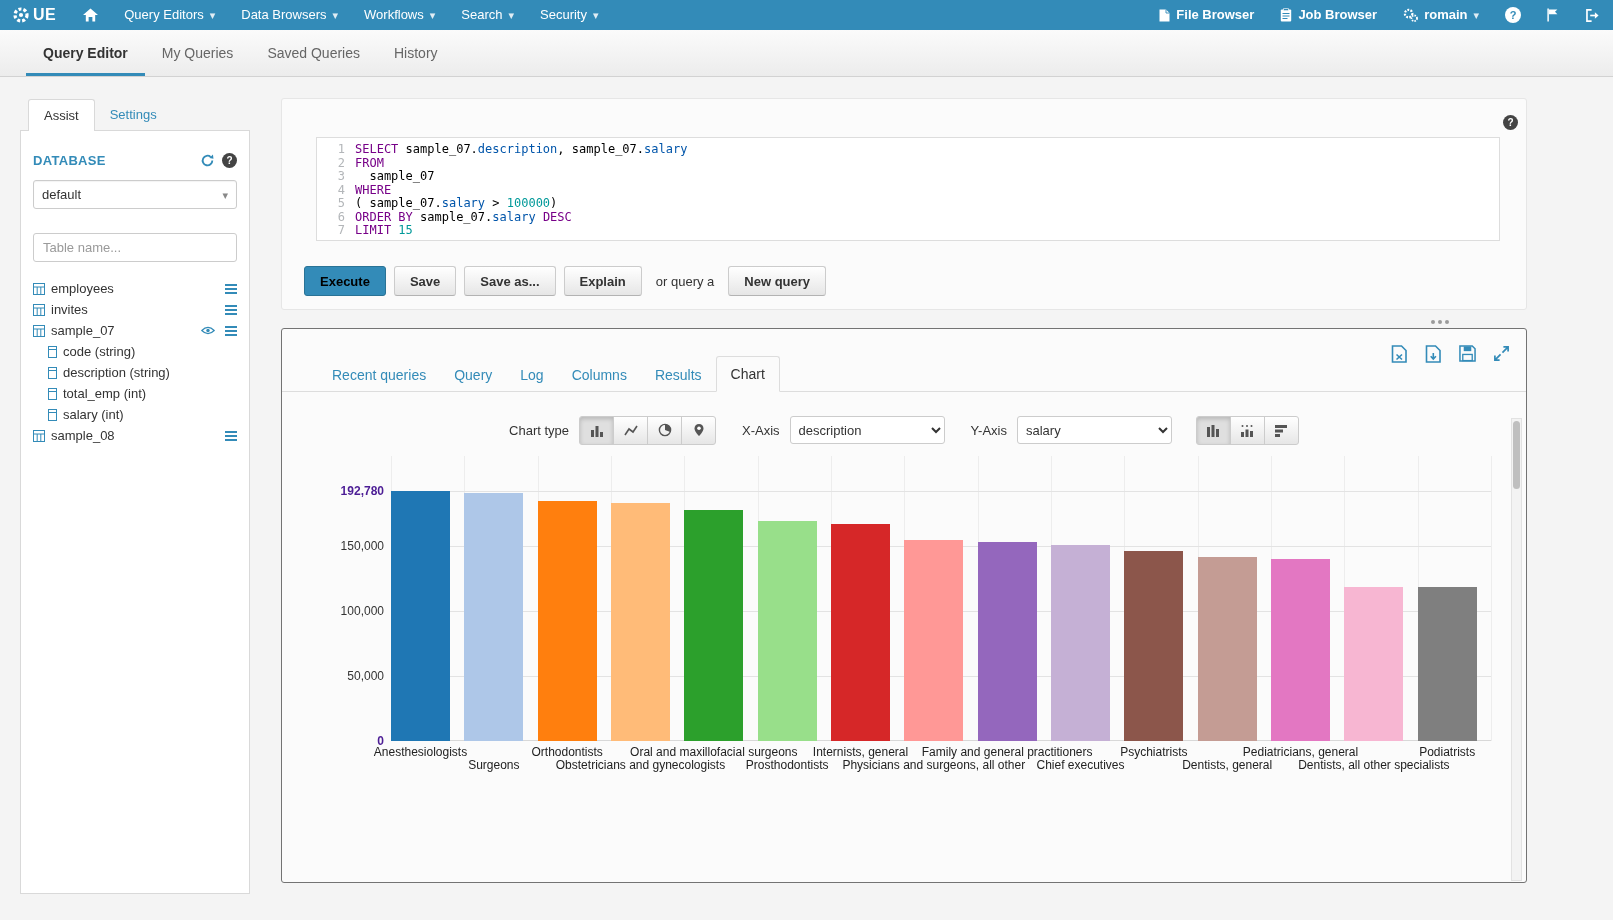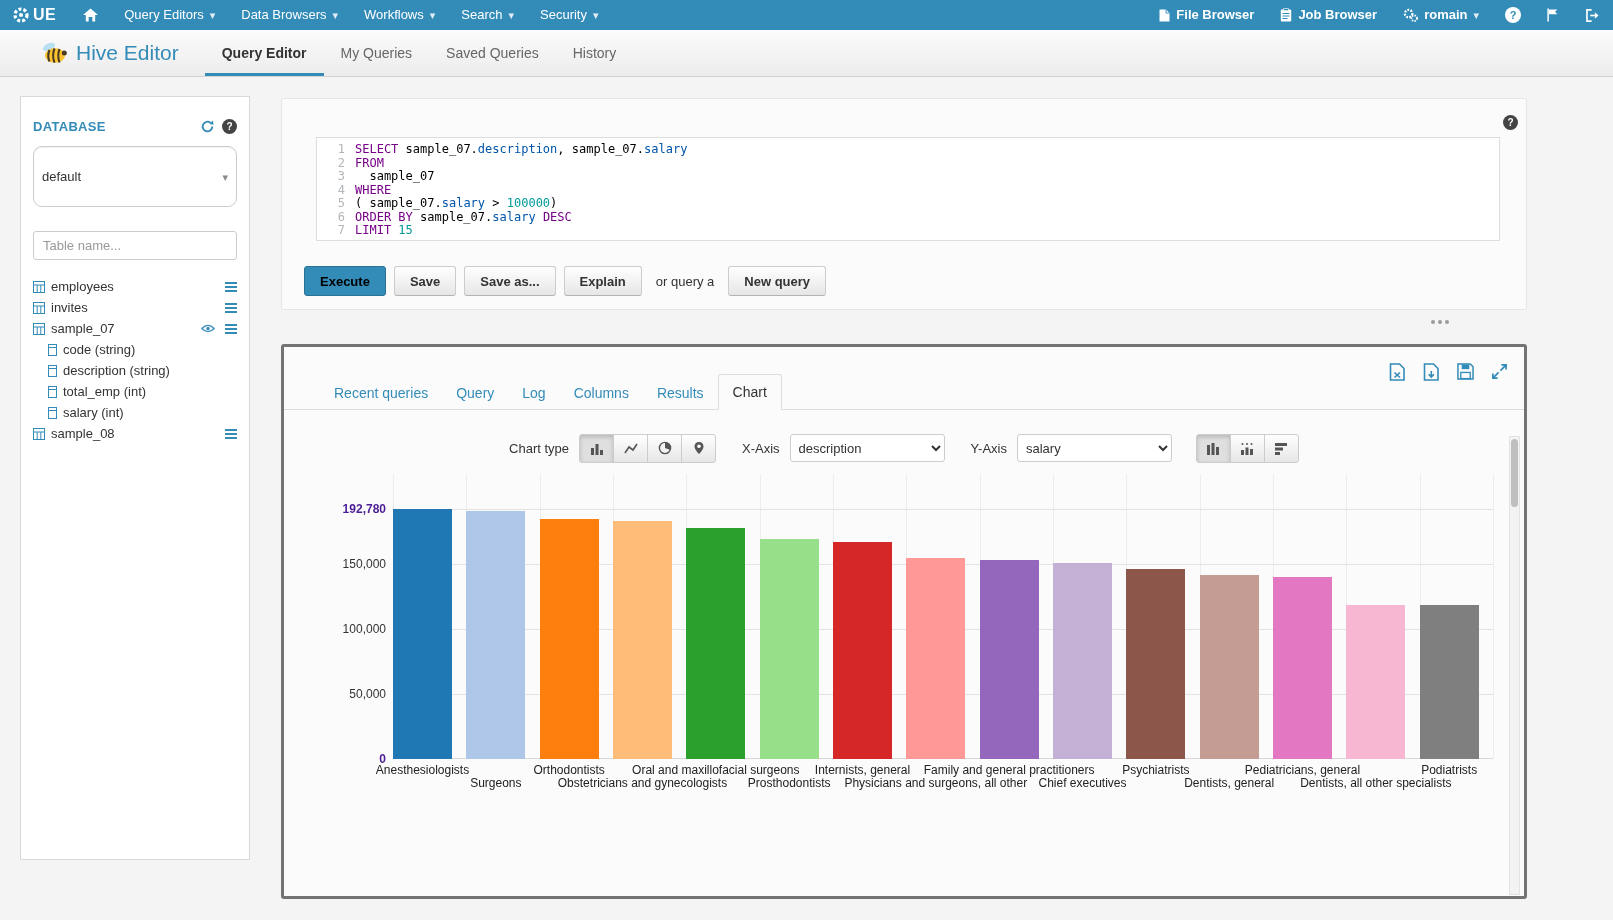--- a/index.html
+++ b/index.html
@@ -27,21 +27,21 @@
   .sidebar{position:absolute;left:20px;top:96px;width:230px;height:798px;font-size:13px;}
   .sidebar-tabs{display:flex;align-items:flex-end;height:34px;padding-left:8px;}
   .assist-tab{background:#fff;border:1px solid #d9d9d9;border-bottom:none;border-radius:3px 3px 0 0;padding:8px 15px;color:#333;position:relative;z-index:2;margin-bottom:-1px;}
   .settings-tab{padding:8px 15px;color:#338bb8;}
   .sidebar-panel{background:#fff;border:1px solid #d9d9d9;height:764px;box-sizing:border-box;padding:14px 12px;}
   .db-header{display:flex;align-items:center;gap:8px;margin-top:8px;}
   .db-label{color:#338bb8;font-weight:bold;font-size:13px;letter-spacing:.3px;}
   .spacer{flex:1;}
   .qmark{width:15px;height:15px;border-radius:50%;background:#444;color:#fff;font-size:10px;font-weight:bold;display:inline-flex;align-items:center;justify-content:center;}
   .qmark::before{content:"?";}
-  .db-select{margin-top:12px;height:27px;border:1px solid #ccc;border-radius:9px;background:#fff;display:flex;align-items:center;padding:16px 8px;color:#333;box-shadow:inset 0 1px 1px rgba(0,0,0,.05);}
+  .db-select{margin-top:12px;height:27px;border:1px solid #ccc;border-radius:3px;background:#fff;display:flex;align-items:center;padding:0 8px;color:#333;box-shadow:inset 0 1px 1px rgba(0,0,0,.05);}
   .select-caret{margin-left:auto;color:#888;}
   .select-caret::before{content:"▾";font-size:11px;}
   .table-filter{margin-top:24px;width:100%;box-sizing:border-box;height:29px;border:1px solid #ccc;border-radius:3px;padding:0 9px;font-size:13px;color:#555;font-family:"Liberation Sans",sans-serif;}
   .table-filter::placeholder{color:#9a9a9a;}
   .table-list{list-style:none;margin:16px 0 0 0;padding:0;}
   .table-row,.col-row{display:flex;align-items:center;gap:6px;height:21px;color:#333;}
   .col-row{padding-left:15px;}
   .ticon{display:inline-flex;align-items:center;}
   .ricon{display:inline-flex;align-items:center;margin-left:4px;}
   .row-sp{flex:1;}
@@ -57,21 +57,21 @@
   .tok-col{color:#0055aa;}
   .tok-num{color:#009999;}
   .tok-pl{color:#000;}
   .actions{position:absolute;left:22px;top:167px;display:flex;align-items:center;gap:8px;}
   .btn{height:30px;padding:0 15px;border:1px solid #ccc;border-bottom-color:#b3b3b3;border-radius:3px;background:linear-gradient(#ffffff,#e6e6e6);font-size:13px;font-weight:bold;color:#333;font-family:"Liberation Sans",sans-serif;cursor:pointer;}
   .btn-primary{background:#338bb8;border-color:#2a7396;color:#000000;}
   .or-text{font-size:13px;color:#333;margin:0 6px;}
   .resizer{position:absolute;top:222px;left:1150px;height:8px;cursor:row-resize;}
   .dots{display:block;width:4px;height:4px;border-radius:50%;background:#9a9a9a;box-shadow:7px 0 0 #9a9a9a,14px 0 0 #9a9a9a;}
   
-  .results-card{position:absolute;top:246px;left:0;width:1246px;height:555px;background:#fbfbfb;border:3px solid #737373;border-radius:3px;box-sizing:border-box;}
+  .results-card{position:absolute;top:230px;left:0;width:1246px;height:555px;background:#fbfbfb;border:1px solid #737373;border-radius:3px;box-sizing:border-box;}
   .result-icons{position:absolute;top:16px;right:16px;display:flex;gap:17px;z-index:3;}
   .result-icons span{display:inline-flex;}
   .result-tabs{display:flex;align-items:flex-end;height:63px;box-sizing:border-box;padding:0 0 0 36px;border-bottom:1px solid #ddd;}
   .rtab{padding:9px 14px;font-size:14px;color:#338bb8;margin-bottom:-1px;}
   .rtab.active{background:#fbfbfb;border:1px solid #ddd;border-bottom:1px solid #fbfbfb;border-radius:3px 3px 0 0;color:#333;}
   .chart-controls{display:flex;align-items:center;justify-content:center;gap:10px;margin-top:24px;height:28px;font-size:13px;color:#333;}
   .ctl-label.gap{margin-left:16px;}
   .btn-group{display:flex;}
   .btn-group.gap{margin-left:14px;}
   .icon-btn{width:33px;height:27px;border:1px solid #ccc;background:linear-gradient(#ffffff,#e6e6e6);display:inline-flex;align-items:center;justify-content:center;margin-left:-1px;cursor:pointer;}
@@ -182,40 +182,33 @@
             <path d="M6 1 H1 V13 H6" fill="none" stroke="#fff" stroke-width="1.8"></path>
             <line x1="4.5" y1="7" x2="10.5" y2="7" stroke="#fff" stroke-width="1.8"></line>
             <path d="M9.5 3.5 L13.5 7 L9.5 10.5 Z" fill="#fff"></path>
           </svg>
         </span>
     </a>
   </div>
 </header>
 
 <div class="subheader">
-  <div class="app-title">
-    <span style="display:inline-flex;">
-      <svg width="28" height="24" viewBox="0 0 28 24">
-          <ellipse cx="9" cy="6" rx="6.5" ry="3.6" fill="#b8dff2" transform="rotate(-25 9 6)"></ellipse>
-          <ellipse cx="15" cy="14.5" rx="10" ry="7.3" fill="#fdc432"></ellipse>
-          <path d="M9.5 9 q-2.5 6 0 11.5 M14.5 7.5 q-2.8 7 0 14.2 M19.5 8 q-2.5 6.5 0 13.5" stroke="#4a3b22" stroke-width="2.1" fill="none"></path>
-          <circle cx="24.3" cy="12" r="2.5" fill="#4a3b22"></circle>
-        </svg>
-    </span>
-    <span>Hive Editor</span>
-  </div>
   <nav class="app-tabs">
     <a class="app-tab active">Query Editor</a>
     <a class="app-tab">My Queries</a>
     <a class="app-tab">Saved Queries</a>
     <a class="app-tab">History</a>
   </nav>
 </div>
 
 <aside class="sidebar">
+  <div class="sidebar-tabs">
+    <span class="assist-tab">Assist</span>
+    <a class="settings-tab">Settings</a>
+  </div>
   <div class="sidebar-panel">
     <div class="db-header">
       <span class="db-label">DATABASE</span>
       <span class="spacer"></span>
       <span style="display:inline-flex;">
         <svg width="13" height="13" viewBox="0 0 14 14">
             <path d="M12.2 7 a5.2 5.2 0 1 1 -1.8 -3.9" fill="none" stroke="#338bb8" stroke-width="2"></path>
             <path d="M12.9 0.6 l0.5 4.4 -4.4 -0.7 z" fill="#338bb8"></path>
           </svg>
       </span>

